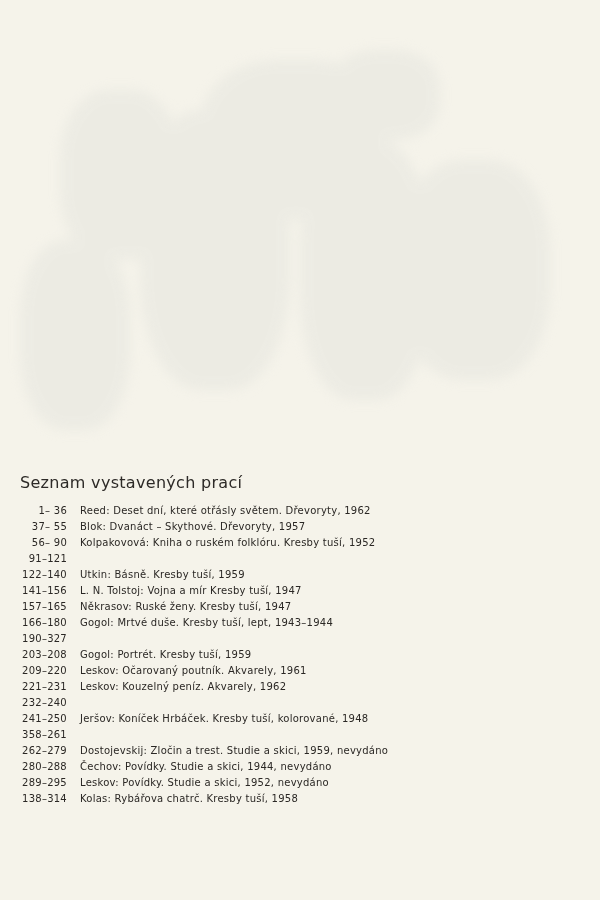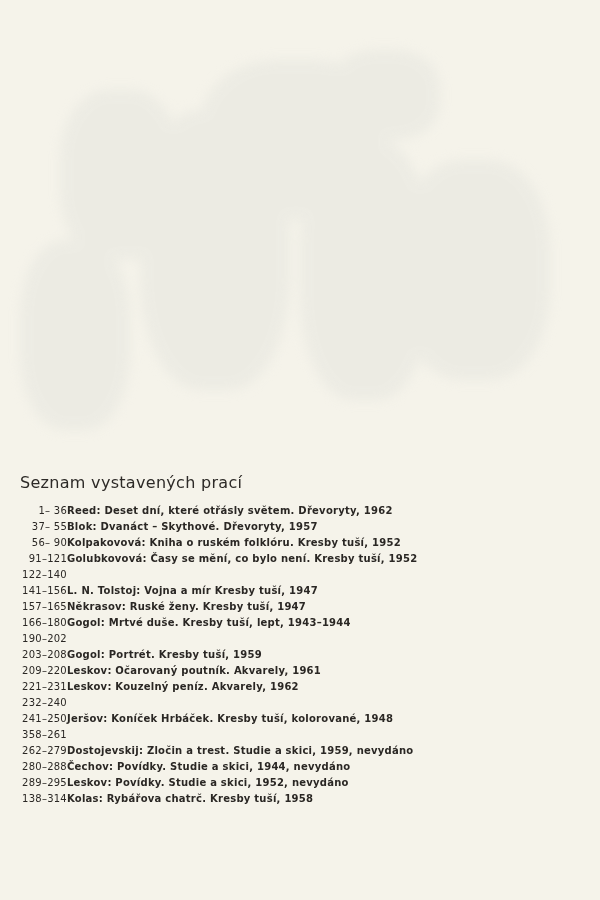--- a/index.html
+++ b/index.html
@@ -15,21 +15,21 @@
     filter: blur(6px); opacity: 0.55;
   }
   .ghost div { position: absolute; background: #e6e6df; border-radius: 40%; }
   .heading {
     position: absolute; left: 20px; top: 473px;
     font-size: 16px; letter-spacing: 0.3px; color: #2d2a27;
   }
   .list { position: absolute; left: 0; top: 503px; width: 600px; }
   .row { display: flex; height: 16px; line-height: 16px; font-size: 10px; letter-spacing: 0.25px; white-space: nowrap; }
   .num { width: 67px; text-align: right; flex: none; }
-  .txt { margin-left: 0; font-weight: bold; }
+  .txt { margin-left: 13px; }
 </style>
 </head>
 <body>
 
 <div class="ghost">
   <div style="left:60px;top:90px;width:120px;height:170px;"></div>
   <div style="left:20px;top:240px;width:110px;height:190px;"></div>
   <div style="left:140px;top:110px;width:150px;height:280px;"></div>
   <div style="left:200px;top:60px;width:190px;height:160px;"></div>
   <div style="left:300px;top:140px;width:130px;height:260px;"></div>
@@ -47,39 +47,39 @@
   <div class="row">
       <span class="num">37– 55</span>
       <span class="txt">Blok: Dvanáct – Skythové. Dřevoryty, 1957</span>
     </div>
   <div class="row">
       <span class="num">56– 90</span>
       <span class="txt">Kolpakovová: Kniha o ruském folklóru. Kresby tuší, 1952</span>
     </div>
   <div class="row">
       <span class="num">91–121</span>
-      <span class="txt">Golubkovová: Časy se mění, co bylo není. Kresby tuší, 1952</span>
     </div>
   <div class="row">
       <span class="num">122–140</span>
+      <span class="txt">Utkin: Básně. Kresby tuší, 1959</span>
     </div>
   <div class="row">
       <span class="num">141–156</span>
       <span class="txt">L. N. Tolstoj: Vojna a mír  Kresby tuší, 1947</span>
     </div>
   <div class="row">
       <span class="num">157–165</span>
       <span class="txt">Někrasov: Ruské ženy. Kresby tuší, 1947</span>
     </div>
   <div class="row">
       <span class="num">166–180</span>
       <span class="txt">Gogol: Mrtvé duše. Kresby tuší, lept, 1943–1944</span>
     </div>
   <div class="row">
-      <span class="num">190–202</span>
+      <span class="num">190–327</span>
     </div>
   <div class="row">
       <span class="num">203–208</span>
       <span class="txt">Gogol: Portrét. Kresby tuší, 1959</span>
     </div>
   <div class="row">
       <span class="num">209–220</span>
       <span class="txt">Leskov: Očarovaný poutník. Akvarely, 1961</span>
     </div>
   <div class="row">

